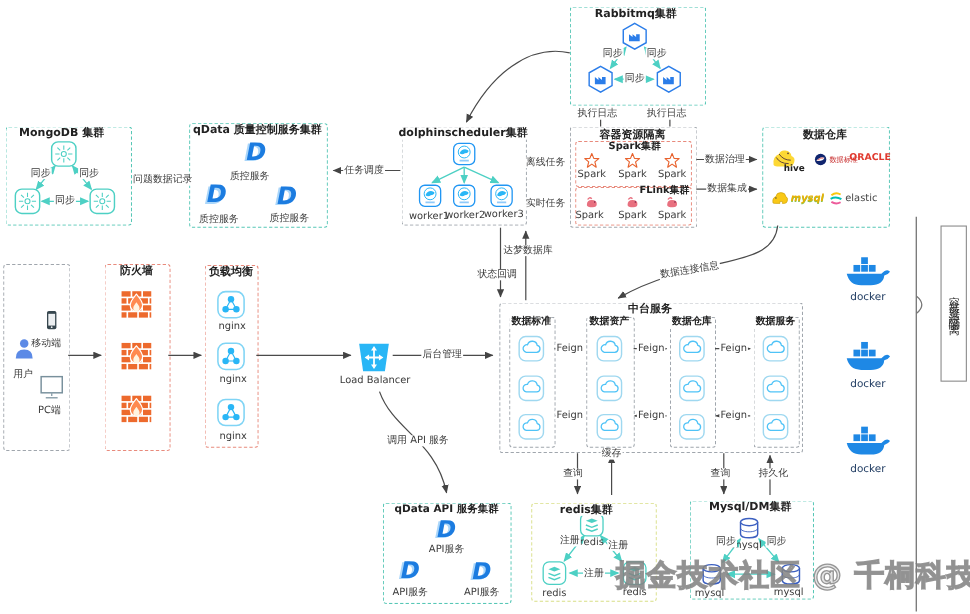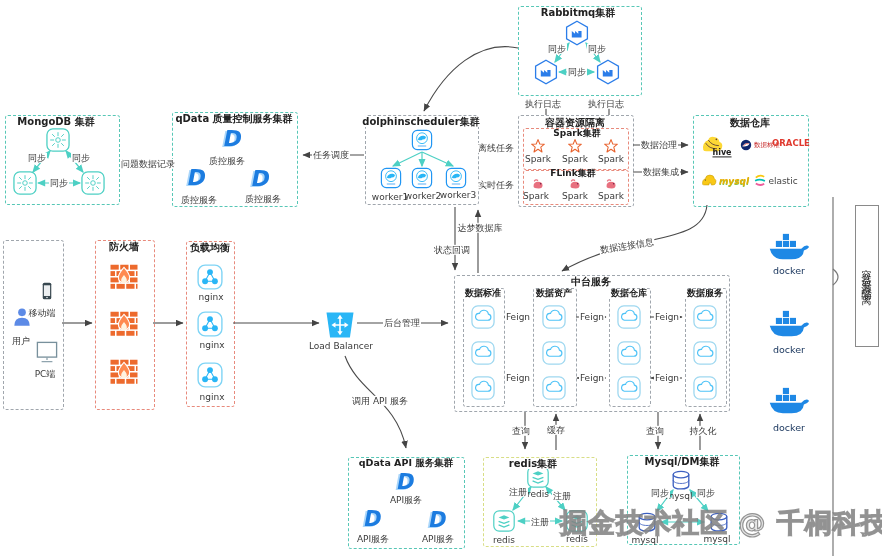--- a/index.html
+++ b/index.html
@@ -21,21 +21,21 @@
          color:#1c7ce0;z-index:4;text-shadow:-2px 1px 0 rgba(100,181,246,.55);line-height:1;}
   .rot{transform:translate(-50%,-50%) rotate(-9deg);}
   #isolation{position:absolute;left:855px;top:205px;width:22px;height:140px;border:1px solid #8a8a8a;
              display:flex;align-items:center;justify-content:center;z-index:5;background:#fff;}
   #isolation span{writing-mode:vertical-rl;font-size:10.5px;letter-spacing:5px;color:#222;}
   #watermark{position:absolute;left:560px;top:505px;font-size:27px;font-weight:bold;white-space:nowrap;
              color:rgba(190,190,190,.40);-webkit-text-stroke:1.2px rgba(125,125,125,.8);
              letter-spacing:1px;z-index:30;}
   .oracle{color:#e03a2f;font-weight:bold;font-size:8.5px;background:transparent;}
   .dmtxt{color:#c62828;font-size:6.5px;background:transparent;}
-  .hivetxt{color:#222;font-weight:bold;font-size:8px;background:transparent;text-decoration:underline;}
+  .hivetxt{color:#222;font-weight:bold;font-size:8px;background:transparent;}
   .hadooptxt{color:#e8b004;font-weight:bold;font-style:italic;font-size:9px;background:transparent;text-shadow:0 1px 0 #8bc34a;}
   .elastictxt{color:#444;font-size:9px;background:transparent;}
   .dockertxt{color:#16335b;font-weight:normal;font-size:9.5px;background:transparent;}
 </style>
 </head>
 <body>
 
 <div id="canvas">
 
 <svg width="0" height="0" style="position:absolute">
@@ -242,21 +242,21 @@
 <div class="box b-teal" style="left:348px;top:457px;width:115px;height:90px"></div>
 <div class="box b-yel" style="left:483px;top:457px;width:112px;height:88px"></div>
 <div class="box b-teal" style="left:627px;top:455px;width:111px;height:88px"></div>
 
 <div class="ct" style="left:56px;top:116px">MongoDB 集群</div>
 <div class="ct" style="left:234px;top:113px;font-size:10px">qData 质量控制服务集群</div>
 <div class="ct" style="left:421px;top:116px">dolphinscheduler集群</div>
 <div class="ct" style="left:578px;top:7px">Rabbitmq集群</div>
 <div class="ct" style="left:575px;top:117px">容器资源隔离</div>
 <div class="ct nl" style="left:577px;top:129px;font-size:9px">Spark集群</div>
-<div class="ct nl" style="left:573px;top:169px;font-size:9px">FLink集群</div>
+<div class="ct nl" style="left:604px;top:169px;font-size:9px">FLink集群</div>
 <div class="ct" style="left:750px;top:117px">数据仓库</div>
 <div class="ct" style="left:124px;top:241px">防火墙</div>
 <div class="ct" style="left:210px;top:242px">负载均衡</div>
 <div class="ct" style="left:591px;top:276px">中台服务</div>
 <div class="ct" style="left:483px;top:289px;font-size:9px">数据标准</div>
 <div class="ct" style="left:554px;top:289px;font-size:9px">数据资产</div>
 <div class="ct" style="left:629px;top:289px;font-size:9px">数据仓库</div>
 <div class="ct" style="left:705px;top:289px;font-size:9px">数据服务</div>
 <div class="ct" style="left:406px;top:458px;font-size:9.5px">qData API 服务集群</div>
 <div class="ct" style="left:533px;top:458px">redis集群</div>
@@ -444,21 +444,21 @@
 <svg class="ic" style="left:705px;top:388px" width="26" height="26">
       <use href="#s-cloud" xlink:href="#s-cloud"></use>
     </svg>
 <div class="cl" style="left:518px;top:317px">Feign</div>
 <div class="cl" style="left:592px;top:317px">Feign</div>
 <div class="cl" style="left:667px;top:317px">Feign</div>
 <div class="cl" style="left:518px;top:378px">Feign</div>
 <div class="cl" style="left:592px;top:378px">Feign</div>
 <div class="cl" style="left:667px;top:378px">Feign</div>
 <div class="cl" style="left:521px;top:431px">查询</div>
-<div class="cl" style="left:556px;top:430px">缓存</div>
+<div class="cl" style="left:556px;top:413px">缓存</div>
 <div class="cl" style="left:655px;top:431px">查询</div>
 <div class="cl" style="left:703px;top:431px">持久化</div>
 
 <div class="dlogo" style="left:406px;top:482px;font-size:21px">D</div>
 <div class="dlogo" style="left:373px;top:519px;font-size:21px">D</div>
 <div class="dlogo" style="left:438px;top:520px;font-size:21px">D</div>
 <div class="cl nl" style="left:406px;top:500px">API服务</div>
 <div class="cl nl" style="left:373px;top:539px">API服务</div>
 <div class="cl nl" style="left:438px;top:539px">API服务</div>
 

